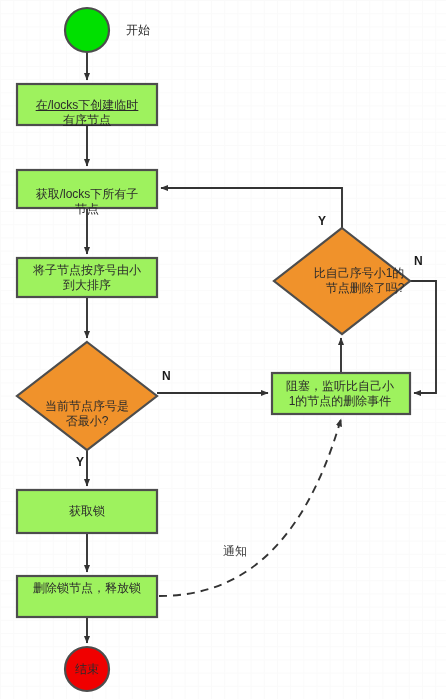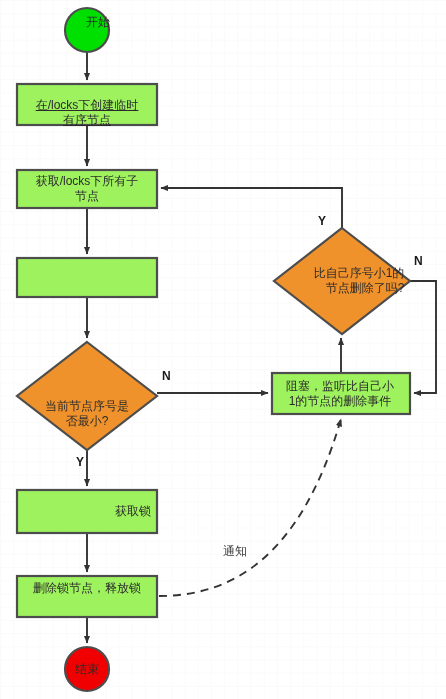--- a/index.html
+++ b/index.html
@@ -99,33 +99,35 @@
       <rect x="17" y="576" width="140" height="41" fill="#9ef25e" stroke="#4d4d4d" stroke-width="2.2"></rect>
 
       <circle cx="87" cy="669" r="22" fill="#f00000" stroke="#4d4d4d" stroke-width="2.2"></circle>
 
       <polygon points="342,228 410,281 342,334 274,281" fill="#f0922b" stroke="#4d4d4d" stroke-width="2.2"></polygon>
 
       <rect x="272" y="373" width="138" height="41" fill="#9ef25e" stroke="#4d4d4d" stroke-width="2.2"></rect>
     </g>
   </svg>
 
-  <div class="node-label" style="left:65px; top:11px; width:66px; height:22px;">开始</div>
+  <div class="node-label" style="left:65px; top:19px; width:66px; height:22px;padding-left:40px;">开始</div>
 
   <div class="node-label" style="left:17px; top:84px; width:140px; height:57px;text-decoration:underline;">在/locks下创建临时
 有序节点</div>
 
-  <div class="node-label" style="left:17px; top:170px; width:140px; height:38px;">获取/locks下所有子
+  <div class="node-label" style="left:17px; top:183px; width:140px; height:38px;">获取/locks下所有子
 节点</div>
 
+  <div class="node-label" style="left:17px; top:258px; width:140px; height:39px;">将子节点按序号由小
+到大排序</div>
 
   <div class="node-label" style="left:20px; top:392px; width:134px; height:44px;">当前节点序号是
 否最小?</div>
 
-  <div class="node-label" style="left:17px; top:490px; width:140px; height:43px;padding-left:46px;">获取锁</div>
+  <div class="node-label" style="left:17px; top:490px; width:140px; height:43px;">获取锁</div>
 
   <div class="node-label" style="left:17px; top:576px; width:140px; height:25px;border-radius:18px;">删除锁节点，释放锁</div>
 
   <div class="node-label" style="left:65px; top:658px; width:44px; height:22px;">结束</div>
 
   <div class="node-label" style="left:293px; top:259px; width:132px; height:44px;text-align:right;">比自己序号小1的
 节点删除了吗?</div>
 
   <div class="node-label" style="left:272px; top:373px; width:136px; height:41px;">阻塞，监听比自己小
 1的节点的删除事件</div>

